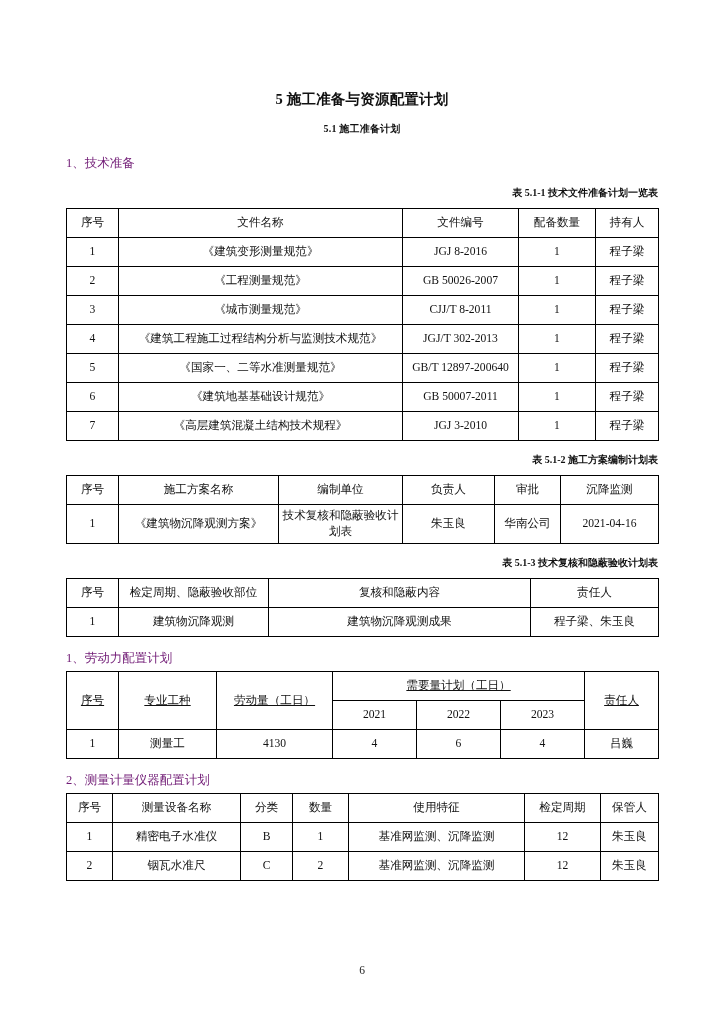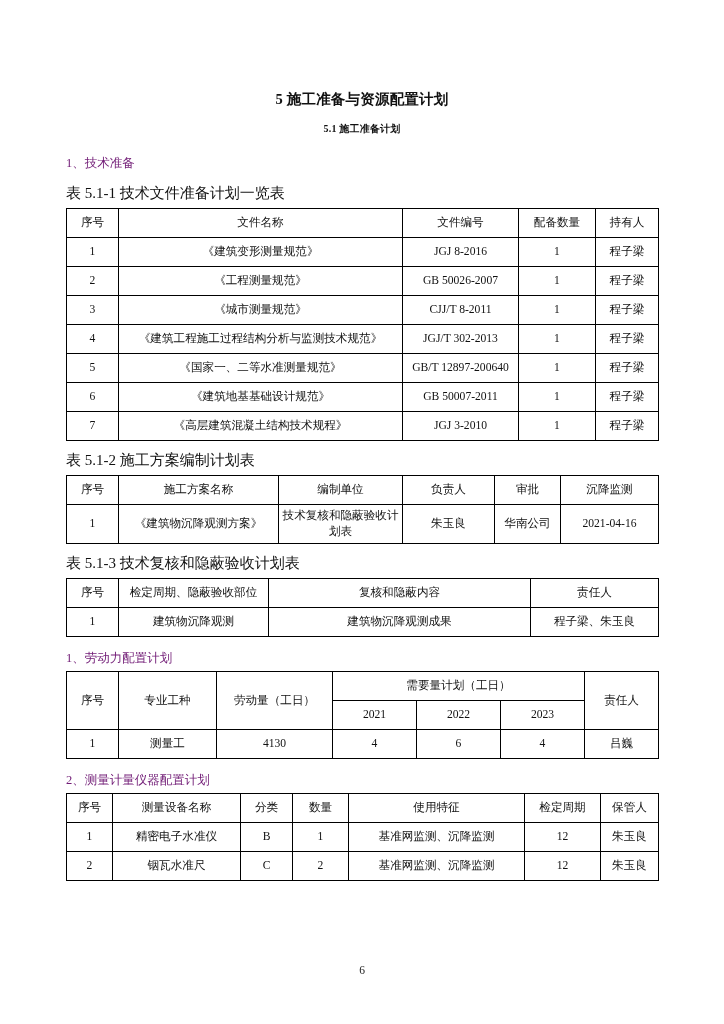--- a/index.html
+++ b/index.html
@@ -50,23 +50,23 @@
     margin-top: 4px;
   }
   .para {
     font-size: 12.5px;
     line-height: 22px;
     margin: 10px 0 2px 0;
     text-align: left;
     color: #701a75;
   }
   .table-caption {
-    text-align: left;
-    font-weight: normal;
-    font-size: 15px;
+    text-align: right;
+    font-weight: bold;
+    font-size: 10px;
     line-height: 20px;
     margin: 9px 0 5px 0;
     color: #111;
   }
 
   
   table.doc-table {
     border-collapse: collapse;
     width: 592px;
     margin: 0 0 2px 0;
@@ -121,21 +121,21 @@
   .t3 col.c3 { width: 128px; }
 
   
   .t4 col.c0 { width: 52px; }
   .t4 col.c1 { width: 98px; }
   .t4 col.c2 { width: 116px; }
   .t4 col.c3 { width: 84px; }
   .t4 col.c4 { width: 84px; }
   .t4 col.c5 { width: 84px; }
   .t4 col.c6 { width: 74px; }
-  .t4 tr.hdr-a td { height: 24px; }
+  .t4 tr.hdr-a td { height: 24px; text-decoration: underline; }
   .t4 tr.hdr-b td { height: 21px; }
 
   
   .t5 col.c0 { width: 46px; }
   .t5 col.c1 { width: 128px; }
   .t5 col.c2 { width: 52px; }
   .t5 col.c3 { width: 56px; }
   .t5 col.c4 { width: 176px; }
   .t5 col.c5 { width: 76px; }
   .t5 col.c6 { width: 58px; }

